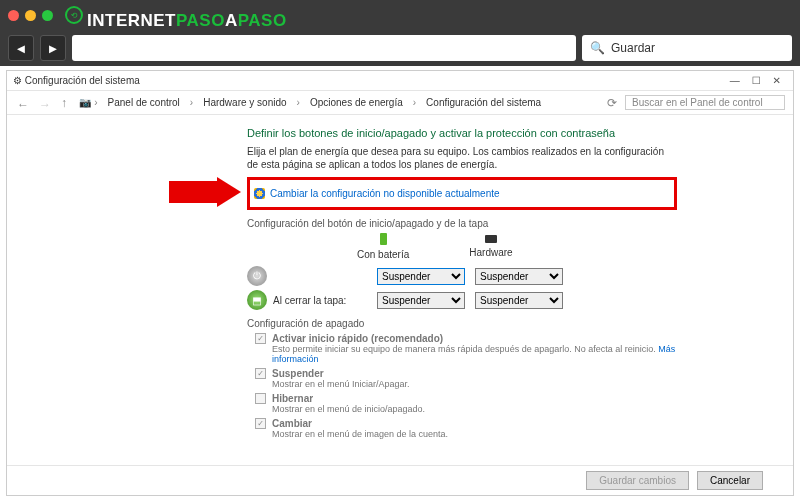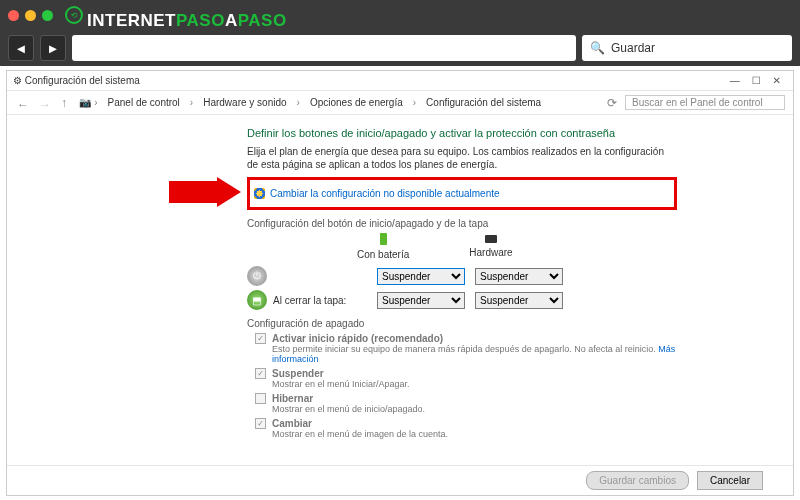--- a/index.html
+++ b/index.html
@@ -59,21 +59,21 @@
 select { font-size: 10px; width: 88px; height: 17px; border: 1px solid #7a7a7a; background: #efefef; }
 .sel-hl { border: 1px solid #0078d7; }
 
 .chk-row { display: flex; align-items: flex-start; gap: 6px; margin: 4px 0 0 8px; }
 .chk { width: 11px; height: 11px; border: 1px solid #aaa; background: #f4f4f4; color: #888; font-size: 8px; display: flex; align-items: center; justify-content: center; }
 .chk-txt { color: #777; font-weight: bold; }
 .chk-sub { color: #777; margin-left: 25px; font-size: 9px; }
 
 .footer { border-top: 1px solid #e5e5e5; height: 30px; display: flex; align-items: center; justify-content: flex-end; padding: 0 30px; gap: 8px; }
 .btn { font-size: 10px; padding: 3px 12px; border: 1px solid #adadad; background: #e1e1e1; }
-.btn.disabled { color: #999; border-radius: 8px; }
+.btn.disabled { color: #999; }
 </style>
 </head>
 <body>
 
 <div class="browser-bar">
   <div class="traffic tr-close"></div>
   <div class="traffic tr-min"></div>
   <div class="traffic tr-max"></div>
   <div class="logo-wrap">
     <div class="logo-ico">⟲</div>

